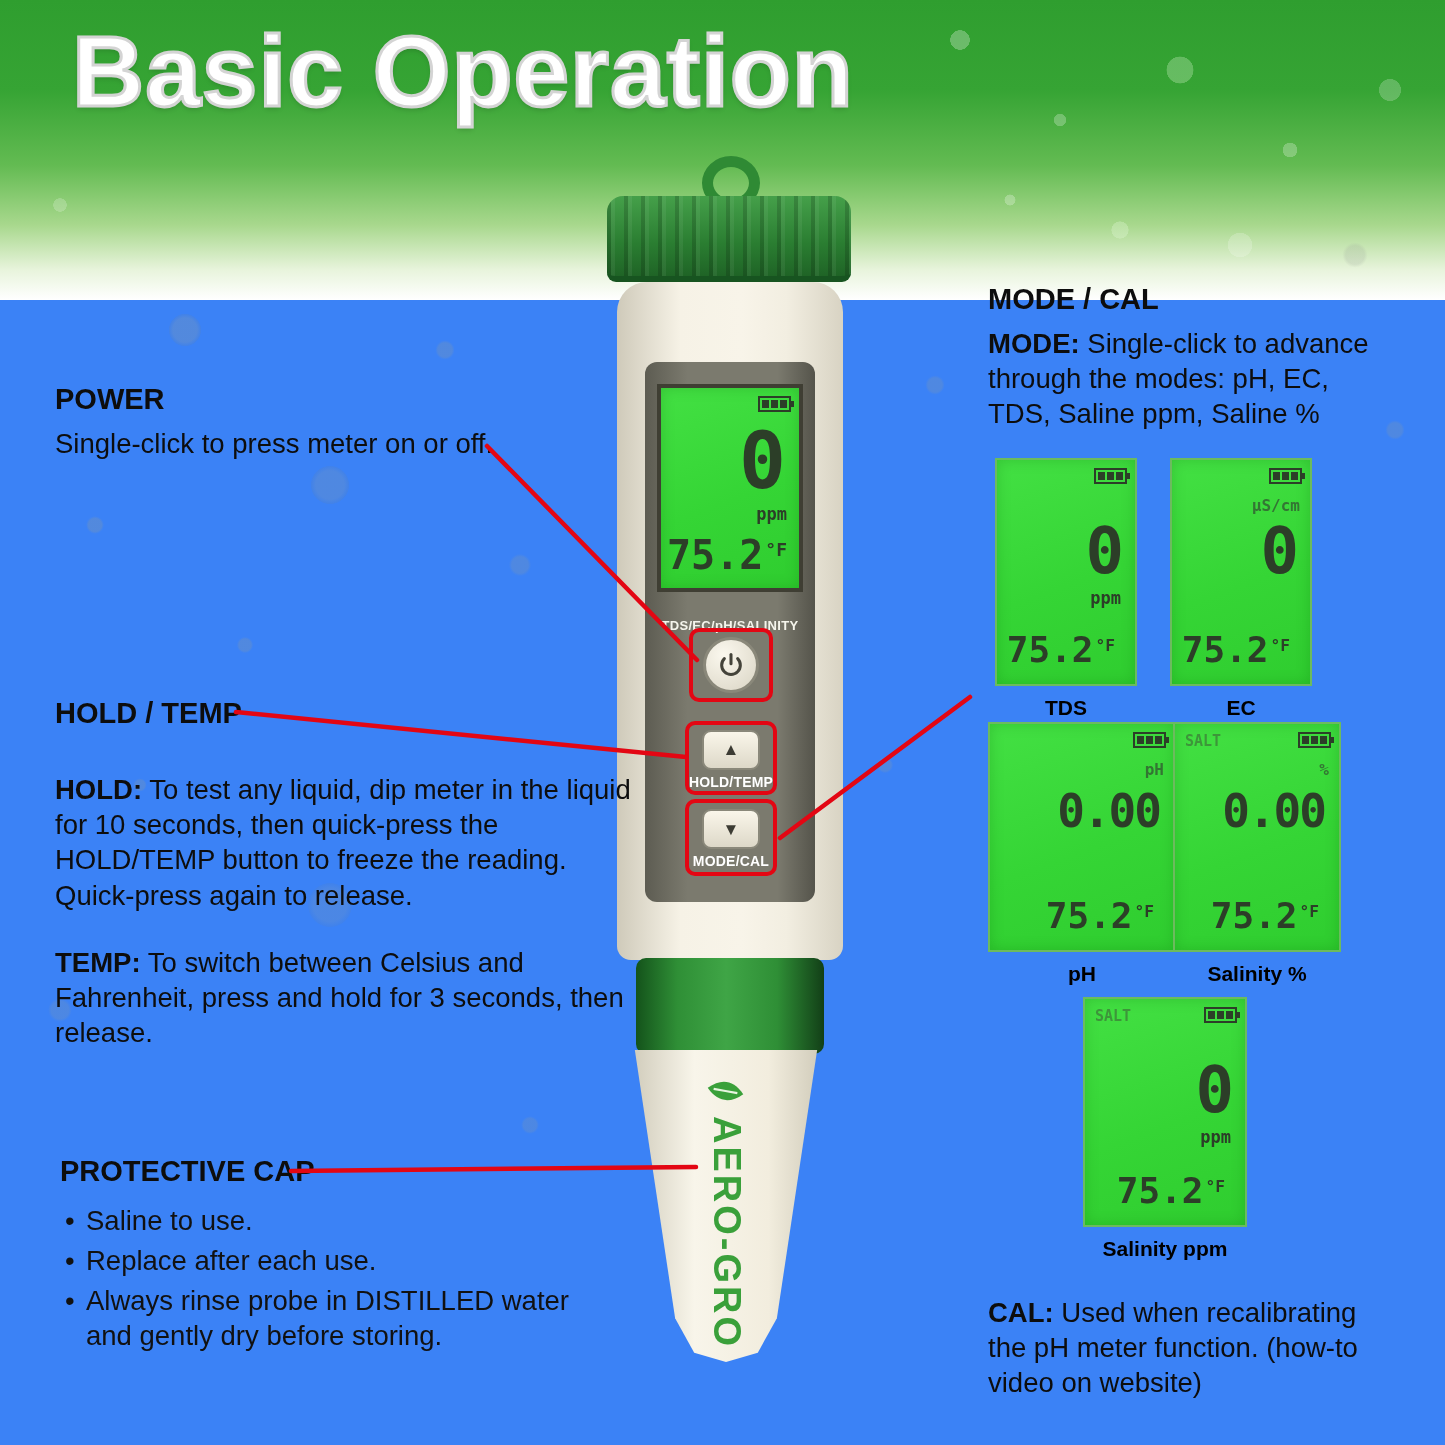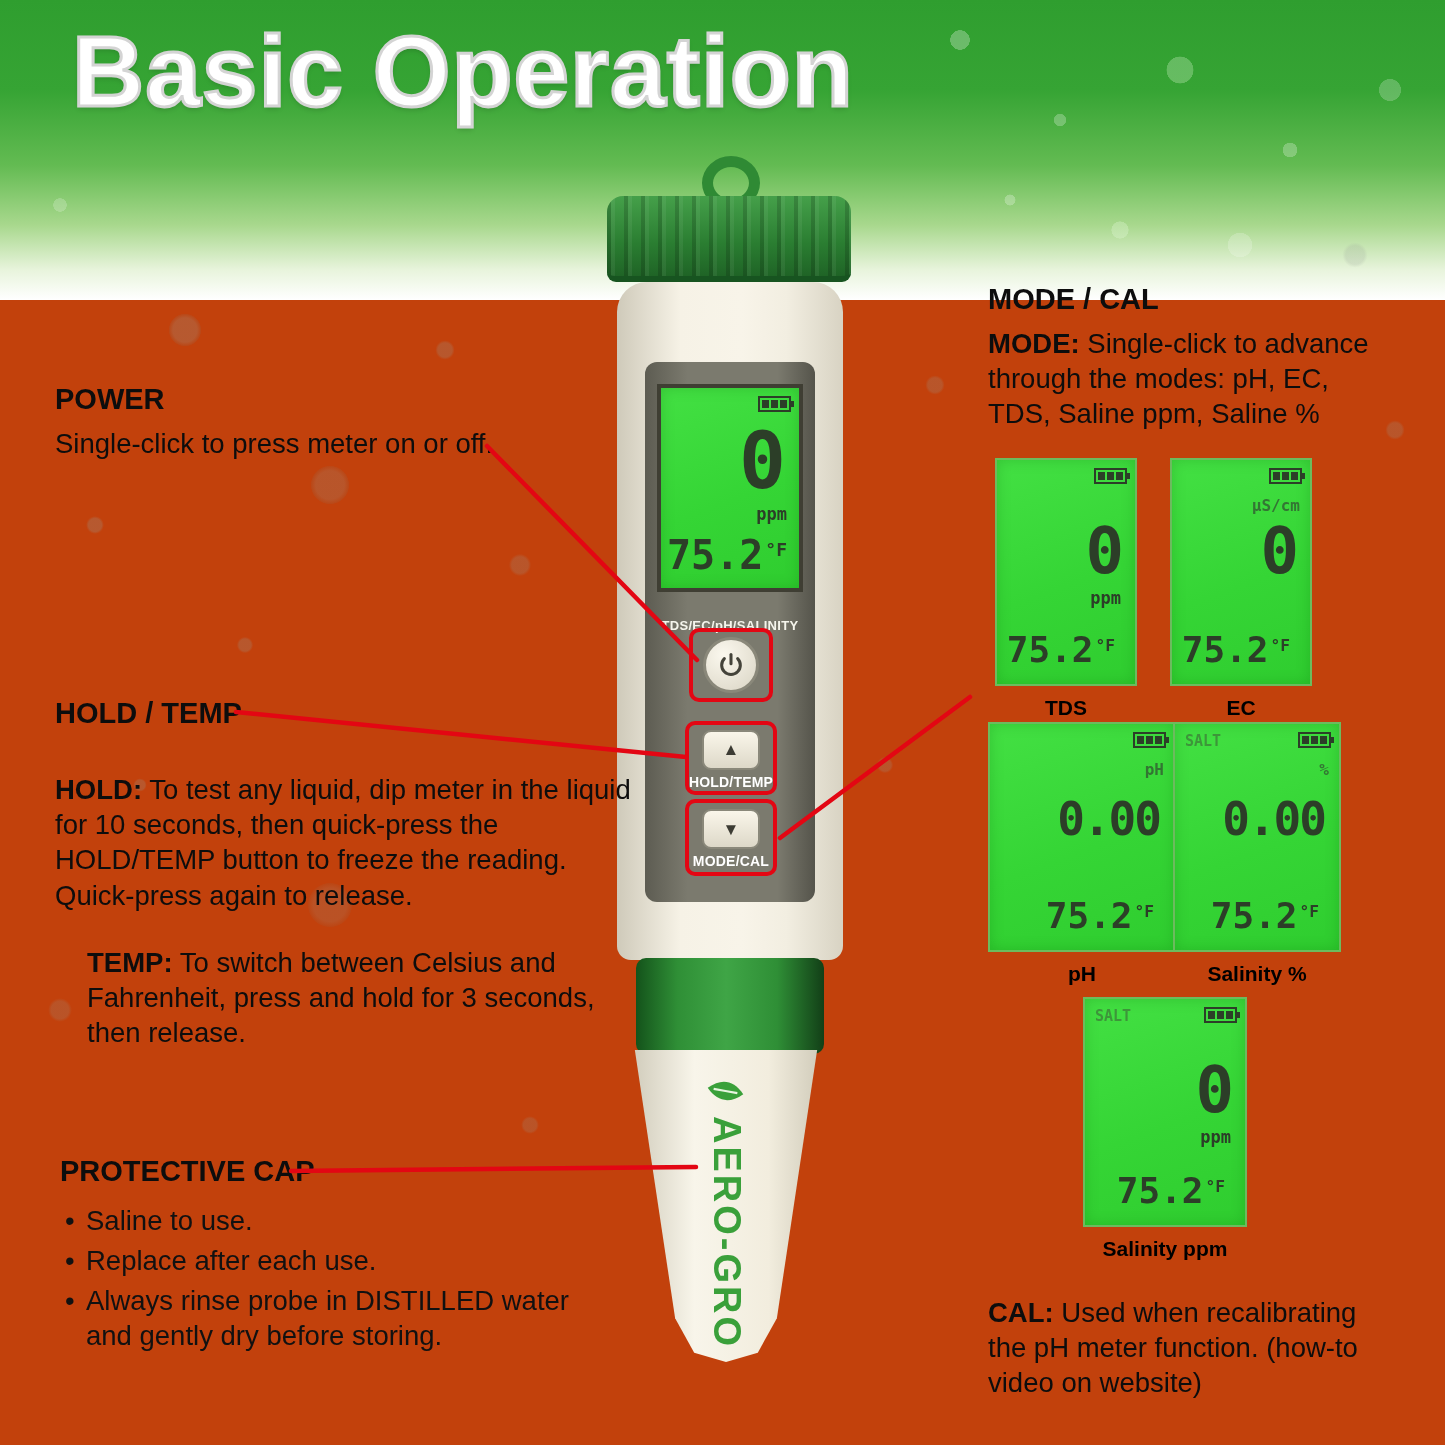--- a/index.html
+++ b/index.html
@@ -1,19 +1,19 @@
 <!DOCTYPE html>
 <html><head>
 <meta charset="utf-8">
 <style>
   * { margin:0; padding:0; box-sizing:border-box; }
   html,body { width:1445px; background:#fff; }
   body { font-family:"Liberation Sans", sans-serif; color:#111; }
 
-  .page { position:relative; width:1445px; height:1445px; background:#c2410c; overflow:hidden; }
+  .page { position:relative; width:1445px; height:1445px; background:#3b82f6; overflow:hidden; }
 
   
   .header {
     position:absolute; left:0; top:0; width:1445px; height:300px; z-index:0;
     background-image:
       radial-gradient(circle 16px at 960px 40px, rgba(255,255,255,0.28) 60%, transparent 62%),
       radial-gradient(circle 10px at 1060px 120px, rgba(255,255,255,0.25) 60%, transparent 62%),
       radial-gradient(circle 22px at 1180px 70px, rgba(215,245,205,0.30) 60%, transparent 62%),
       radial-gradient(circle 12px at 1290px 150px, rgba(255,255,255,0.25) 60%, transparent 62%),
       radial-gradient(circle 18px at 1390px 90px, rgba(255,255,255,0.22) 60%, transparent 62%),
@@ -146,21 +146,21 @@
   .lines { position:absolute; left:0; top:0; z-index:10; pointer-events:none; }
 
   
   .ann { position:absolute; z-index:3; }
   .ann h2 { font-size:29px; font-weight:700; color:#0d0d0d; }
   .ann p  { font-size:27.5px; color:#0d0d0d; line-height:1.28; }
   .ann-power { left:55px; top:383px; width:470px; }
   .ann-power p { margin-top:10px; }
   .ann-holdtemp { left:55px; top:697px; width:585px; }
   .ann-holdtemp .p1 { margin-top:42px; }
-  .ann-holdtemp .p2 { margin-top:32px;margin-left:32px; }
+  .ann-holdtemp .p2 { margin-top:32px; }
   .ann-cap { left:60px; top:1155px; width:510px; }
   .ann-cap .bullets { margin-top:16px; }
   .bullet { position:relative; padding-left:26px; font-size:27.5px; line-height:1.27; margin-bottom:5px; }
   .bullet::before { content:"•"; position:absolute; left:5px; }
 
   
   .ann-modecal { left:988px; top:283px; width:395px; }
   .ann-modecal p { margin-top:10px; }
   .ann-cal { left:988px; top:1276px; width:390px;margin-top:19px; }
 
@@ -172,21 +172,21 @@
   .card-ec   { left:1170px; top:458px; width:142px; }  .card-ec .lcd   { height:228px;padding-left:7px; }
   .card-ph   { left:988px;  top:722px; width:188px; }  .card-ph .lcd   { height:230px; }
   .card-salp { left:1173px; top:722px; width:168px; }  .card-salp .lcd { height:230px; }
   .card-salppm { left:1083px; top:997px; width:164px; } .card-salppm .lcd { height:230px; }
 
   .mini .salt  { position:absolute; left:10px; top:8px; font-size:15px; font-weight:700; color:rgba(60,110,55,0.65); }
   .mini .tunit { position:absolute; right:10px; top:36px; font-size:16px; font-weight:700; color:rgba(50,100,50,0.85); }
   .mini .val   { position:absolute; right:14px; top:54px; font-size:64px; font-weight:700; letter-spacing:-3px; }
   .mini .vunit { position:absolute; right:14px; top:128px; font-size:17px; font-weight:700; }
   .mini .temp  { position:absolute; right:20px; bottom:14px; font-size:36px; font-weight:700; }
-  .decimals .val { top:68px; font-size:46px; letter-spacing:-2px; }
+  .decimals .val { top:60px; font-size:46px; letter-spacing:-2px; }
 </style>
 </head>
 <body>
 
 <div class="page">
 
   <div class="header"></div>
   <h1 class="title">Basic Operation</h1>
   <div class="droplets"></div>
 

